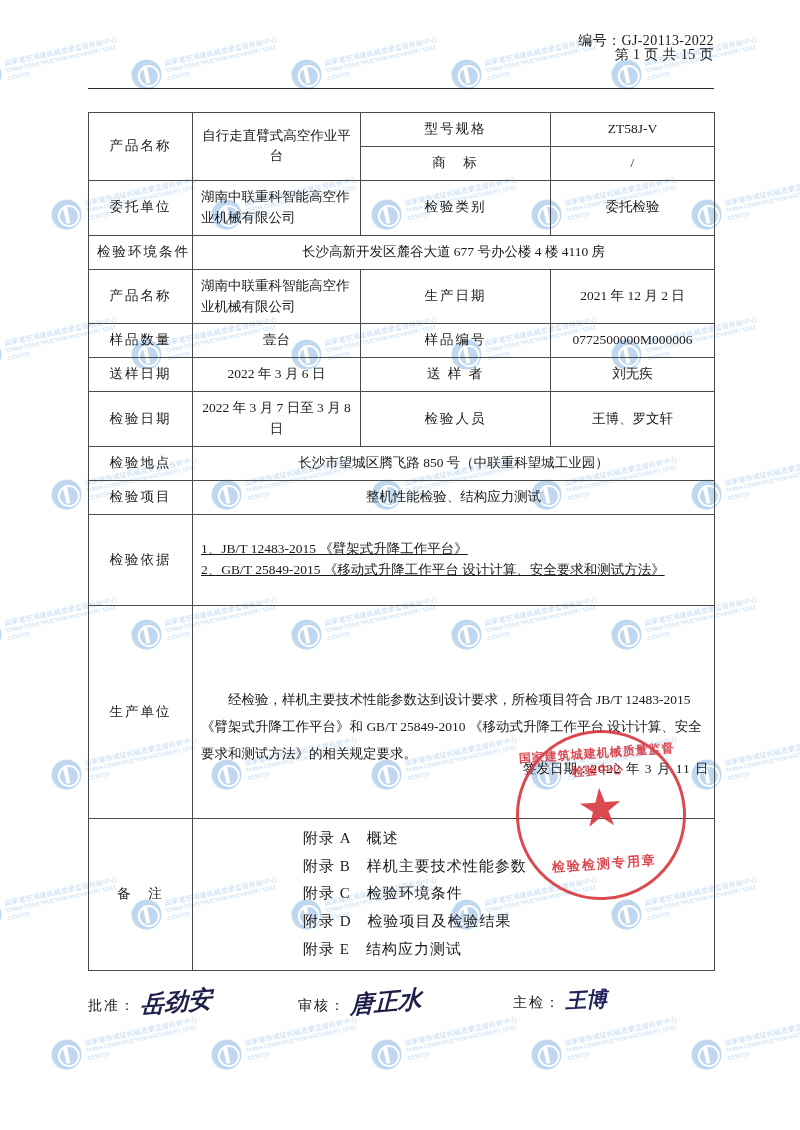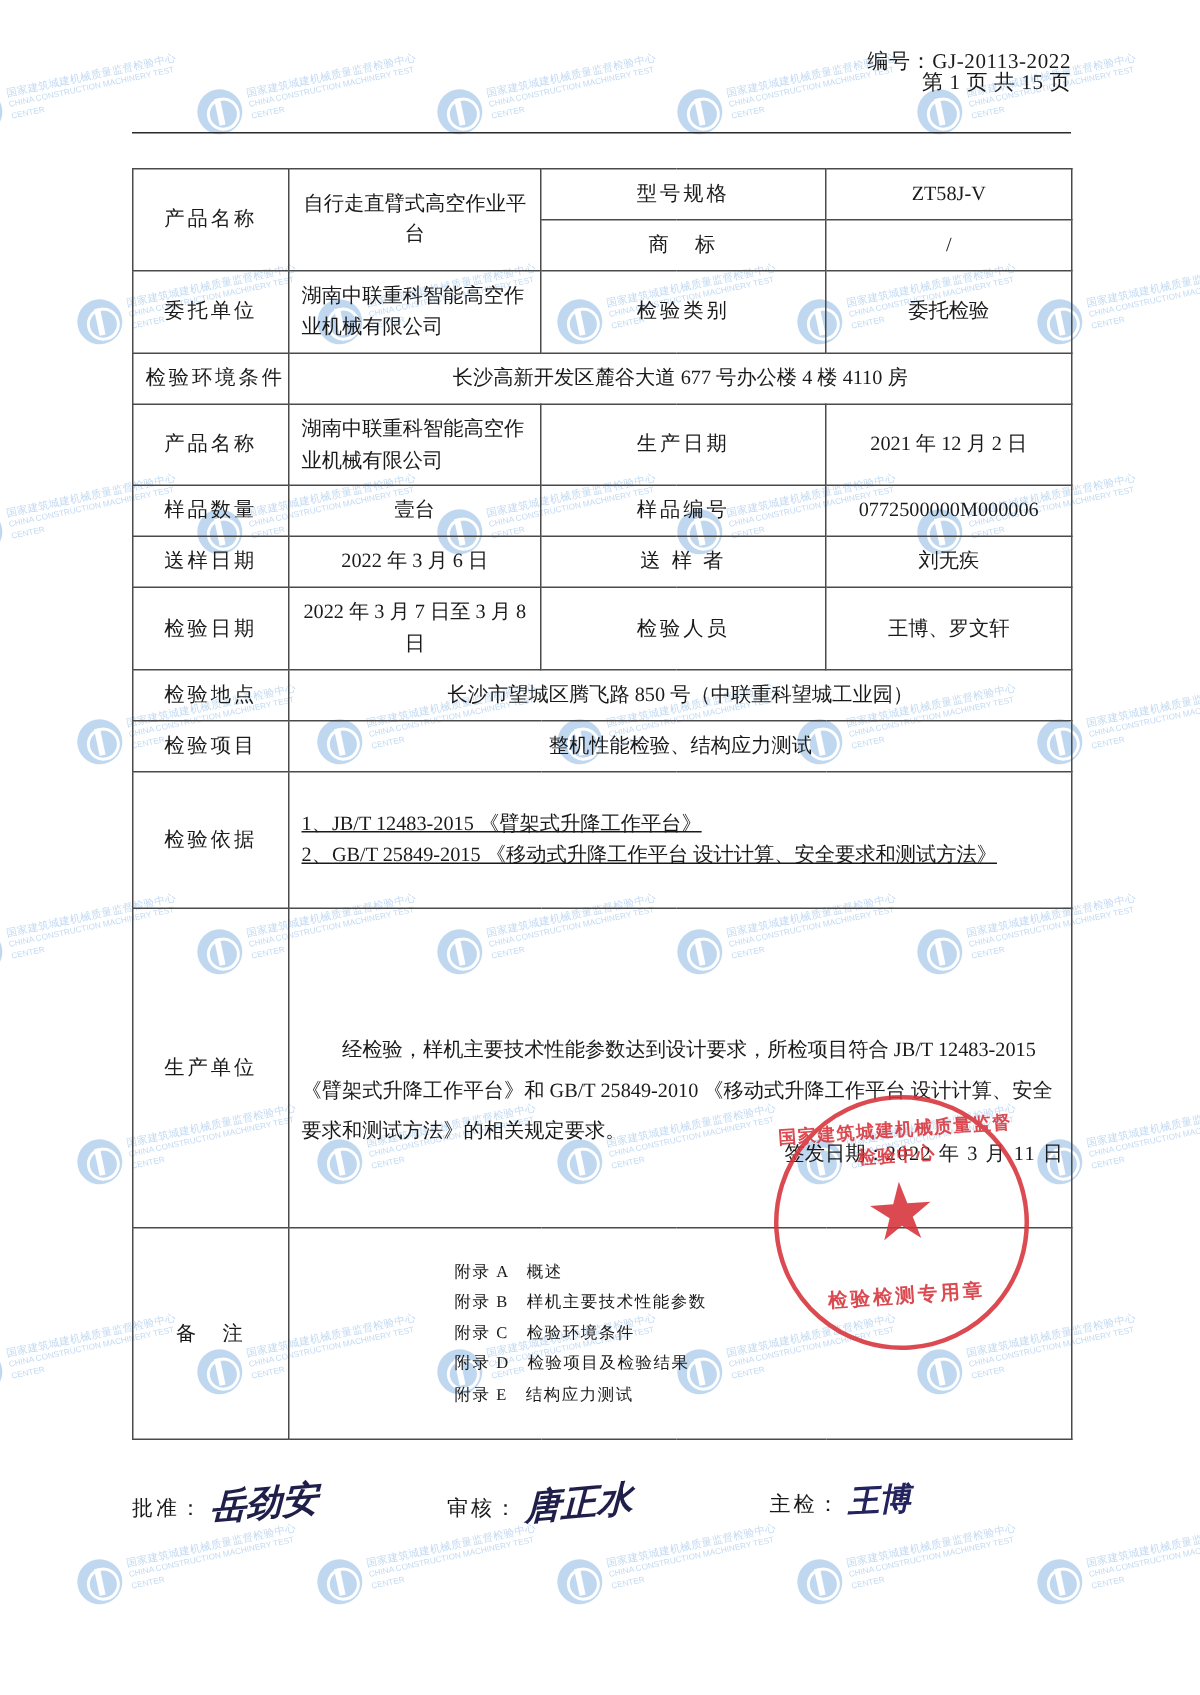--- a/index.html
+++ b/index.html
@@ -173,21 +173,21 @@
     letter-spacing: 1px;
   }
 
   
   .remarks {
     vertical-align: middle;
     padding-left: 110px !important;
   }
   .remarks div {
     line-height: 1.85;
-    font-size: 11px;
+    font-size: 15px;
   }
   .remarks .apx-name { letter-spacing: 1px; }
 
   
   .stamp {
     position: absolute;
     left: 516px;
     top: 730px;
     width: 164px;
     height: 164px;

